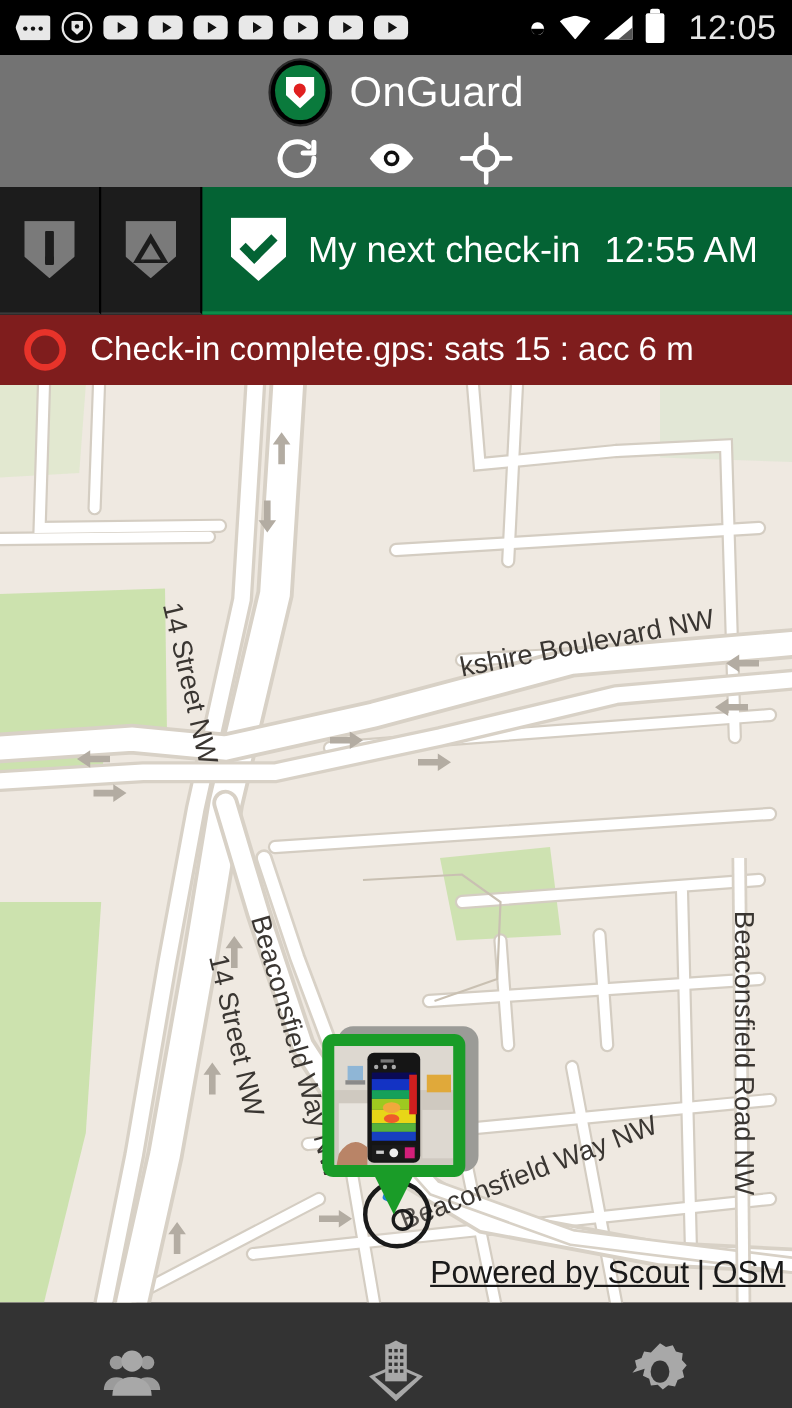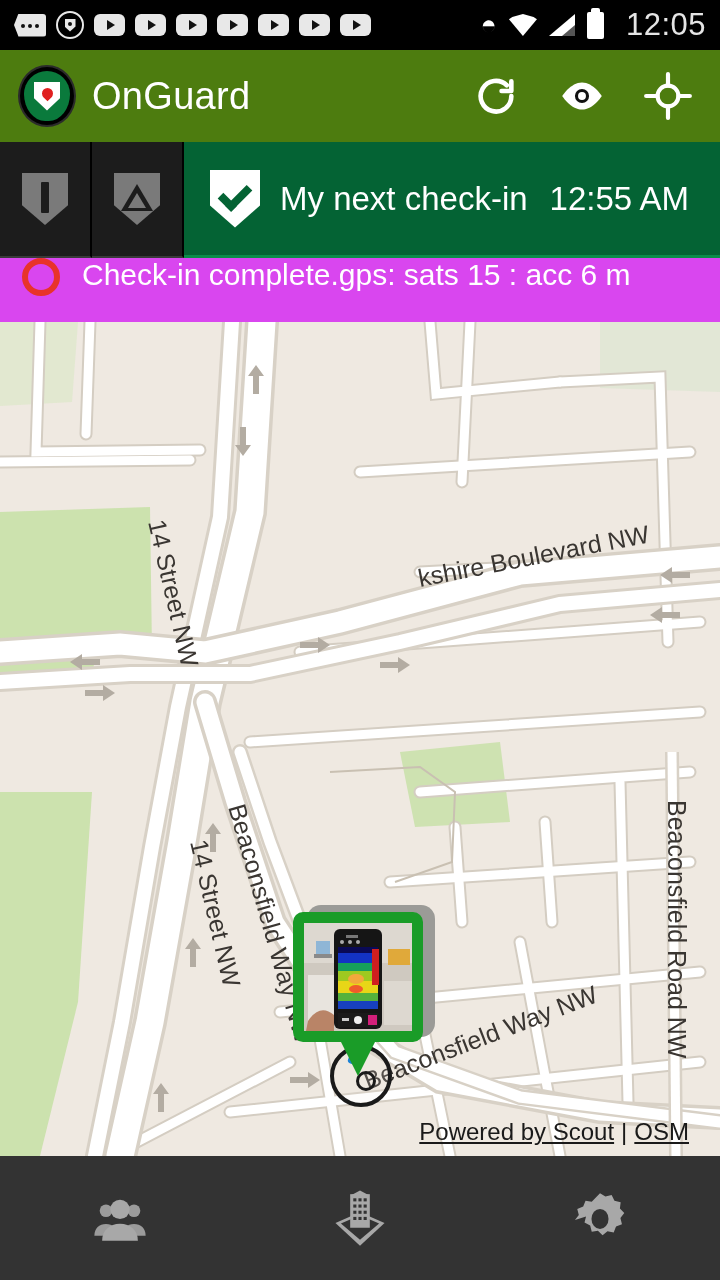--- a/index.html
+++ b/index.html
@@ -38,21 +38,21 @@
   .ico-sig{ width:26px;height:22px;position:relative;}
   .ico-sig::before{content:"";position:absolute;right:0;bottom:0;width:0;height:0;
      border-right:26px solid #fff;border-top:22px solid transparent;}
   .ico-sig::after{content:"";position:absolute;right:0;bottom:0;width:0;height:0;
      border-right:13px solid #555;border-top:11px solid transparent;}
   .ico-batt{ width:17px;height:27px;background:#fff;border-radius:2px;position:relative;}
   .ico-batt::before{content:"";position:absolute;left:4px;top:-4px;width:9px;height:4px;
      background:#fff;border-radius:2px 2px 0 0;}
 
   
-  .appbar{ height:92px; background:#4d7c0f; display:flex; align-items:center; padding:0 18px; }
+  .appbar{ height:120px; background:#737373; display:flex; align-items:center; padding:0 18px;flex-direction:column; }
   .brand{ display:flex; align-items:center; gap:16px; flex:1; }
   .logo{ width:58px;height:62px;border-radius:50%;background:#000;
      display:flex;align-items:center;justify-content:center;border:2px solid #2b2b2b;}
   .logo-in{ width:46px;height:50px;background:#0a7a3c;border-radius:50% 50% 46% 46%/46% 46% 54% 54%;
      display:flex;align-items:center;justify-content:center;position:relative;overflow:hidden;}
   .logo-sh{ width:26px;height:29px;background:#fff;
      clip-path:polygon(0 0,100% 0,100% 58%,50% 100%,0 58%);
      display:flex;align-items:flex-start;justify-content:center;}
   .logo-pin{ width:11px;height:11px;border-radius:50% 50% 50% 0;background:#e02020;
      transform:rotate(-45deg); margin-top:6px;}
@@ -76,28 +76,28 @@
   .banner{ flex:1; background:#046334; display:flex; align-items:center; gap:20px;
      padding-left:26px; border-bottom:3px solid #0b8c49; }
   .ck{ width:50px;height:58px;background:#fff;
      clip-path:polygon(0 0,100% 0,100% 62%,50% 100%,0 62%);
      display:flex;align-items:center;justify-content:center;position:relative;}
   .ck::after{ content:""; width:22px;height:11px;border-left:8px solid #046334;border-bottom:8px solid #046334;
      transform:rotate(-45deg); margin-top:-8px; margin-left:-1px;}
   .banner-txt{ color:#fff;font-size:33px;display:flex;align-items:baseline;gap:22px;white-space:nowrap;}
 
   
-  .gpsrow{ height:64px; background:#d946ef; display:flex; gap:22px; padding-left:22px;}
+  .gpsrow{ height:64px; background:#7f1d1d; display:flex; align-items:center; gap:22px; padding-left:22px;}
   .gps-dot{ width:38px;height:38px;border-radius:50%;border:6px solid #e8332a; }
   .gps-txt{ color:#fff; font-size:30px; white-space:nowrap; }
 
   
   .map{ position:relative; height:834px; background:#efe9e1; overflow:hidden; }
   .mapsvg{ position:absolute; inset:0; width:720px; height:834px; }
-  .attr{ position:absolute; right:31px; bottom:10px; font-size:24px; color:#1a1a1a;
+  .attr{ position:absolute; right:6px; bottom:10px; font-size:29px; color:#1a1a1a;
      display:flex; gap:7px; align-items:baseline; }
   .attr a{ color:#1a1a1a; text-decoration:underline; }
   .attr .sep{ text-decoration:none; }
 
   
   .marker{ position:absolute; left:293px; top:578px; width:145px; height:185px; }
   .mk-shadow{ position:absolute; left:14px; top:5px; width:128px; height:132px;
      background:#9b9b97; border-radius:14px; }
   .mk-frame{ position:absolute; left:0; top:12px; width:130px; height:130px; background:#1a9c28;
      border-radius:10px; padding:11px; }

